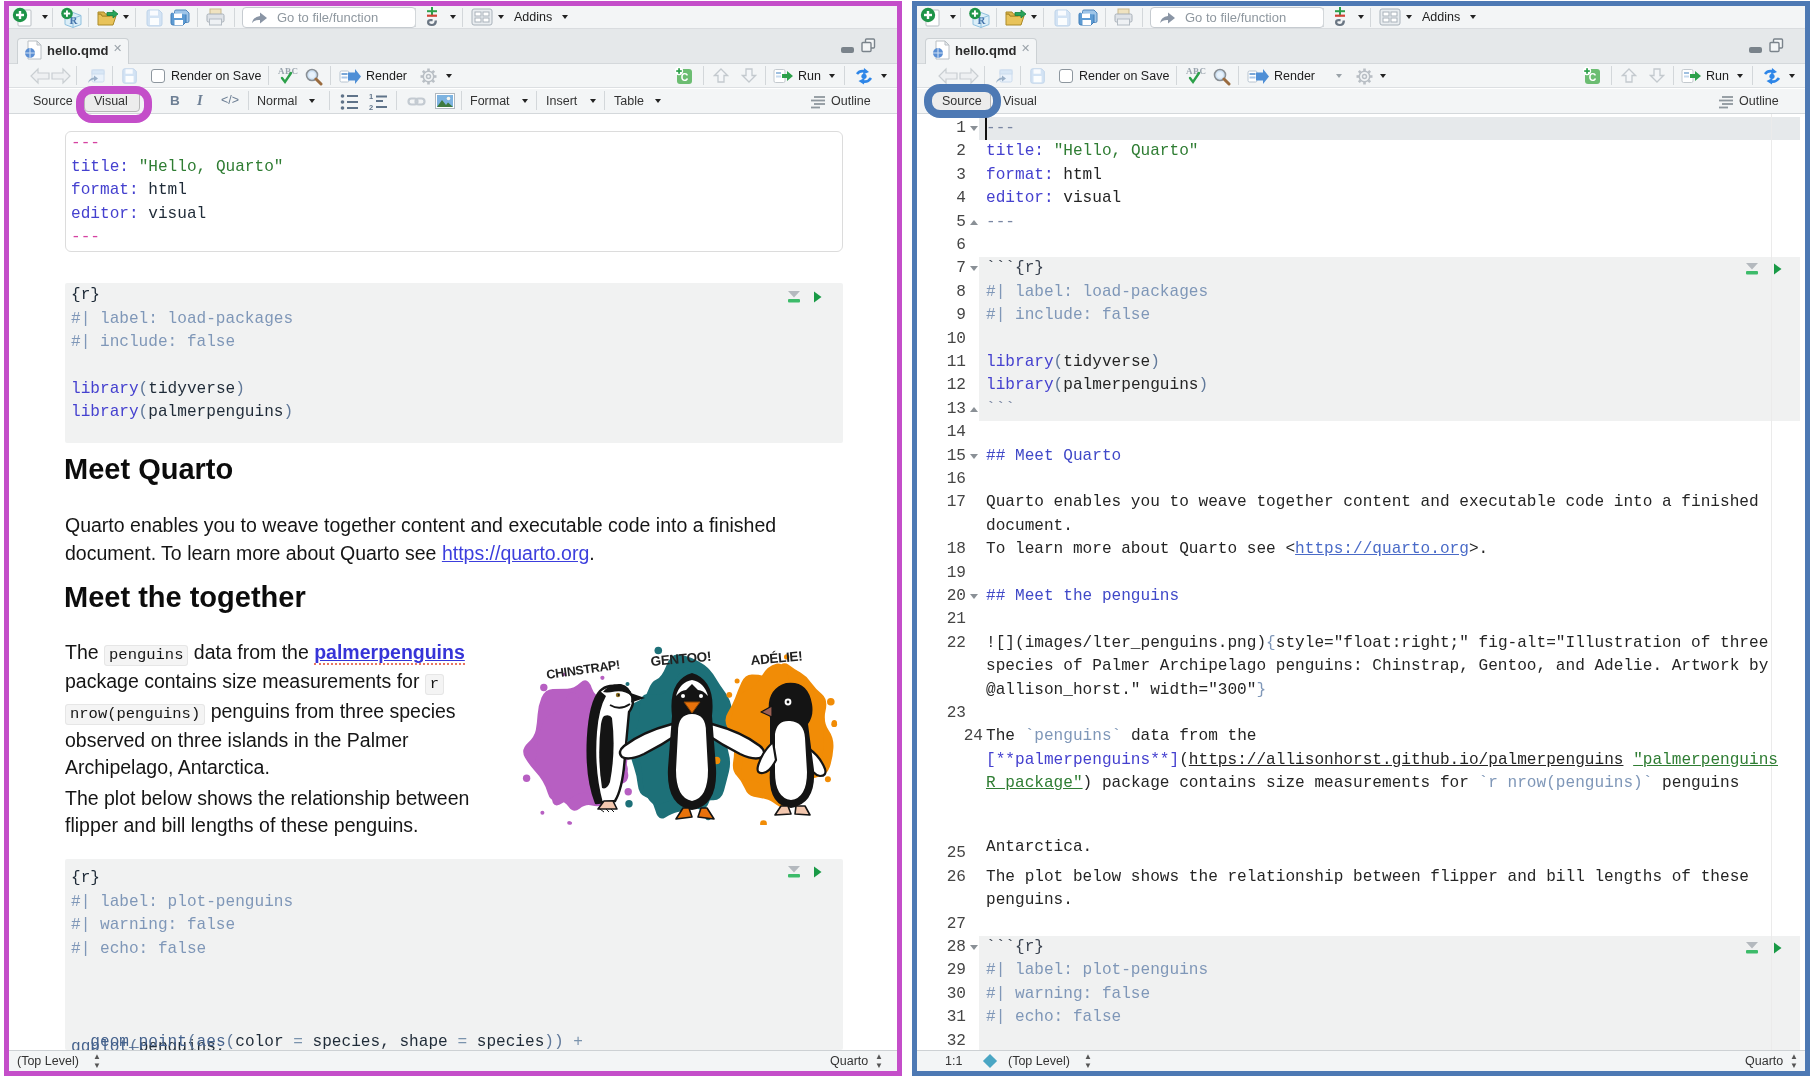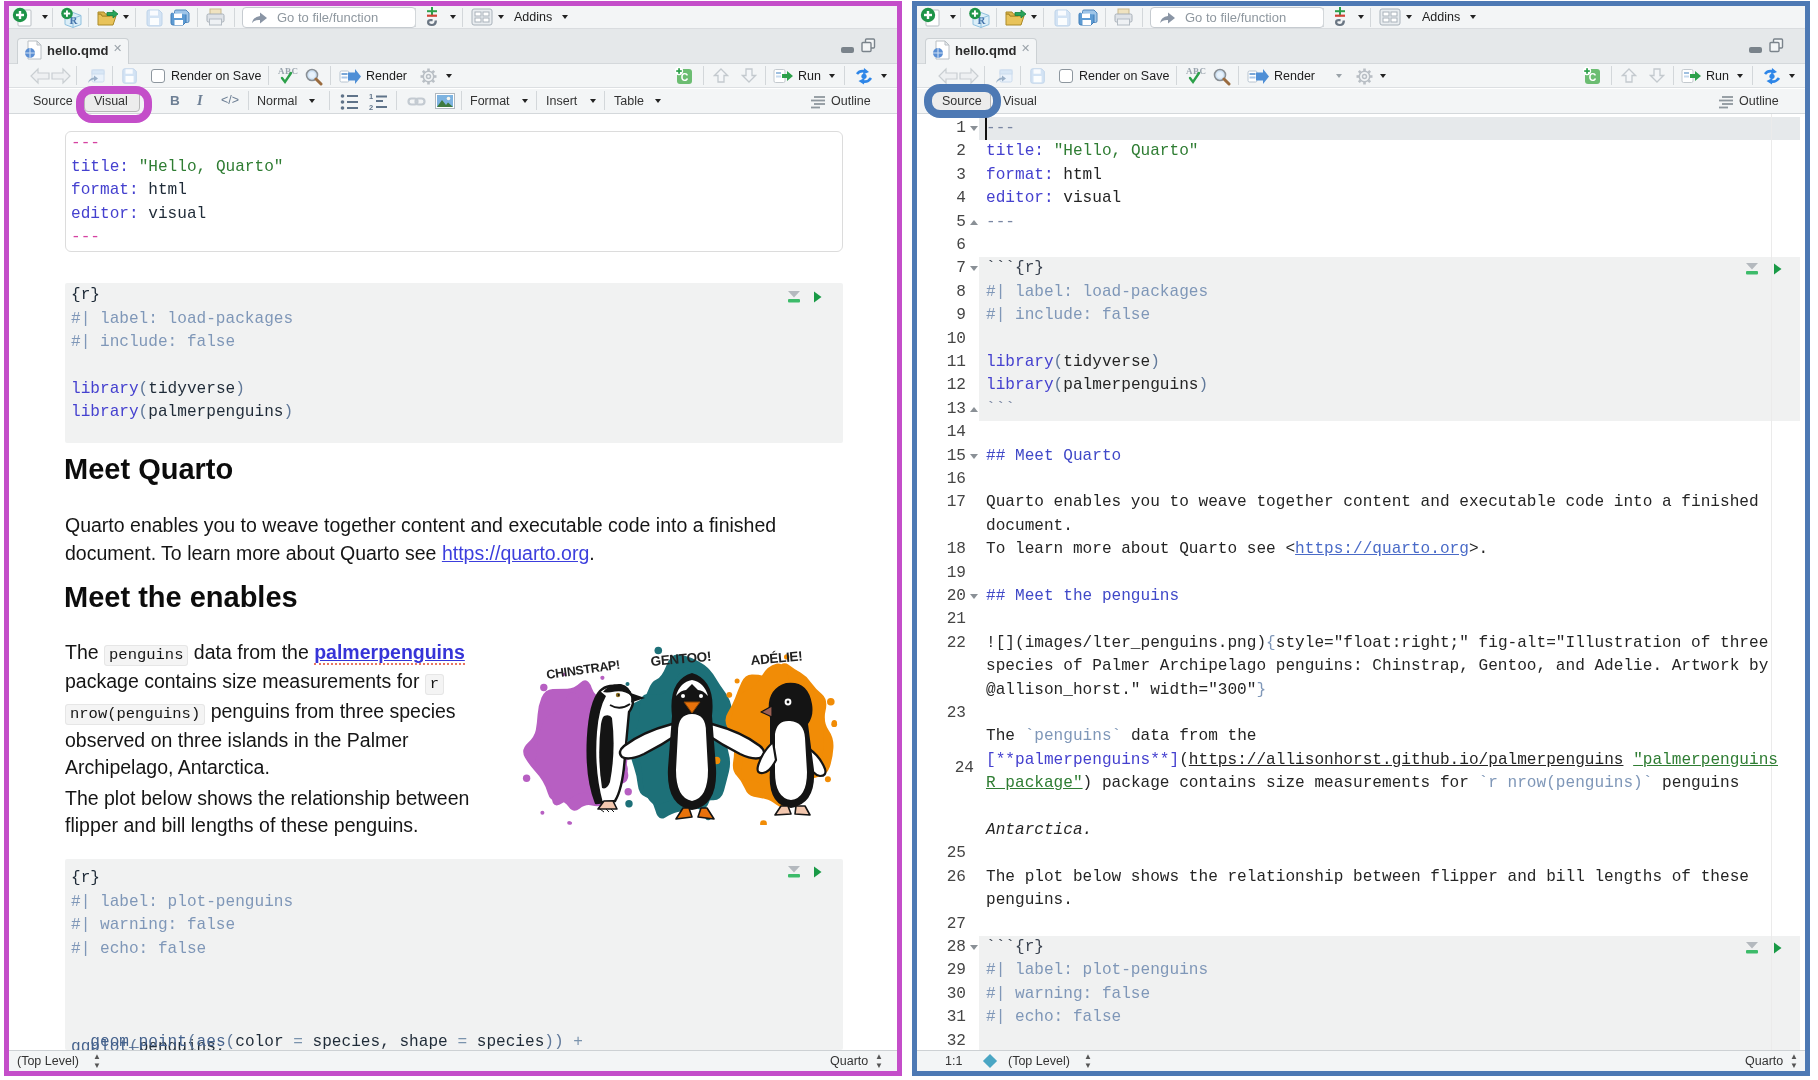--- a/index.html
+++ b/index.html
@@ -310,21 +310,21 @@
       <div class="vcode" style="position:absolute;left:62px;top:287.3px;"><span style="color:#4541cf;">library</span><span style="color:#61799a;">(</span>palmerpenguins<span style="color:#61799a;">)</span></div>
       <svg class="ico" style="left:778px;top:176px;" width="14" height="13" viewBox="0 0 14 13">
         <path d="M1 1 L13 1 L7 7.5 Z" fill="#b4b9be"></path>
         <rect x="1" y="9" width="12" height="3.6" rx="1" fill="#3dbb6a"></rect>
       </svg>
       <svg class="ico" style="left:804px;top:177px;" width="9" height="12" viewBox="0 0 9 12">
         <path d="M1 0.5 L8.5 6 L1 11.5 Z" fill="#199a46"></path>
       </svg>
       <h2 class="vh" style="left:55px;top:339px;">Meet Quarto</h2>
       <div class="vbody" style="position:absolute;left:56px;top:398.3px;width:727px;line-height:27.5px;">Quarto enables you to weave together content and executable code into a finished document. To learn more about Quarto see <a style="color:#3c3edd;text-decoration:underline;">https://quarto.org</a>.</div>
-      <h2 class="vh" style="left:55px;top:467px;">Meet the enables</h2>
+      <h2 class="vh" style="left:55px;top:467px;">Meet the together</h2>
       <div class="vbody" style="position:absolute;left:56px;top:524.7px;width:420px;line-height:26.6px;">The <span class="chip">penguins</span> data from the <a style="color:#3634d8;font-weight:bold;text-decoration:underline;border-bottom:2px dotted #e87462;">palmerpenguins</a> package contains size measurements for <span class="chip">r</span> <span class="chip">nrow(penguins)</span> penguins from three species observed on three islands in the Palmer Archipelago, Antarctica.</div>
       <div class="vbody" style="position:absolute;left:56px;top:671.4px;width:430px;line-height:26.6px;">The plot below shows the relationship between flipper and bill lengths of these penguins.</div>
       <svg class="ico" style="left:511px;top:506px;" width="320" height="205" viewBox="0 0 320 205">
         <path d="M108.1 136.7Q105.8 143.5 107.9 152.4Q109.9 161.2 102.1 163.7Q94.3 166.2 92.5 174.7Q90.8 183.2 84.5 185.1Q78.1 187.0 71.8 185.5Q65.5 183.9 59.5 188.8Q53.5 193.6 48.8 187.0Q44.0 180.4 37.1 180.9Q30.2 181.4 28.0 173.8Q25.8 166.2 22.5 160.9Q19.2 155.6 14.2 150.2Q9.3 144.9 4.9 137.5Q0.5 130.0 7.5 123.3Q14.6 116.7 15.8 109.9Q17.0 103.1 17.6 94.4Q18.2 85.8 21.5 77.6Q24.9 69.4 32.7 69.0Q40.5 68.7 47.1 68.7Q53.8 68.8 60.6 62.5Q67.5 56.3 71.8 67.9Q76.1 79.4 85.1 75.2Q94.1 71.0 95.7 80.8Q97.2 90.6 99.5 97.3Q101.7 103.9 103.5 110.3Q105.3 116.7 107.8 123.3Q110.4 130.0 108.1 136.7Z" fill="#b75fc2"></path>
         <path d="M105.1 141.7Q112.6 153.4 99.8 155.5Q86.9 157.7 85.9 170.1Q84.8 182.5 75.4 176.8Q65.9 171.1 59.6 173.6Q53.4 176.0 42.5 183.1Q31.6 190.3 31.5 174.8Q31.5 159.3 23.2 154.7Q14.9 150.1 15.7 140.0Q16.6 130.0 17.9 120.9Q19.3 111.9 22.7 103.5Q26.0 95.1 33.8 93.1Q41.6 91.0 46.2 78.8Q50.9 66.5 58.4 77.6Q65.9 88.7 72.4 89.3Q78.9 89.9 81.9 97.2Q84.9 104.4 90.6 109.1Q96.3 113.8 97.0 121.9Q97.7 130.0 105.1 141.7Z" fill="#b75fc2"></path>
         <circle cx="44.0" cy="54.4" r="1.6" fill="#b75fc2"></circle>
         <circle cx="120.5" cy="102.5" r="1.7" fill="#b75fc2"></circle>
         <circle cx="82.4" cy="57.8" r="2.1" fill="#b75fc2"></circle>
         <circle cx="120.1" cy="117.0" r="2.9" fill="#b75fc2"></circle>
         <circle cx="23.8" cy="67.5" r="3.7" fill="#b75fc2"></circle>
@@ -670,25 +670,25 @@
         <div class="snum" style="left:0;top:447.59999999999997px;">19</div>
         <div class="snum" style="left:0;top:471.0px;">20</div>
         <span style="position:absolute;left:53px;top:480.0px;width:0;height:0;border-left:4px solid transparent;border-right:4px solid transparent;border-top:5px solid #8a9096;"></span>
         <div class="srow" style="top:471.0px;"><span class="c-head">## Meet the penguins</span></div>
         <div class="snum" style="left:0;top:494.4px;">21</div>
         <div class="snum" style="left:0;top:517.8px;padding-left:28px;">22</div>
         <div class="srow" style="top:517.8px;">![](images/lter_penguins.png)<span class="c-cmt">{</span>style="float:right;" fig-alt="Illustration of three</div>
         <div class="srow" style="top:541.1999999999999px;">species of Palmer Archipelago penguins: Chinstrap, Gentoo, and Adelie. Artwork by</div>
         <div class="srow" style="top:564.5999999999999px;">@allison_horst." width="300"<span class="c-cmt">}</span></div>
         <div class="snum" style="left:0;top:588.0px;">23</div>
-        <div class="snum" style="left:8px;top:611.4px;margin-top:32px;">24</div>
+        <div class="snum" style="left:17px;top:611.4px;">24</div>
         <div class="srow" style="top:611.4px;">The <span class="c-cmt">`penguins`</span> data from the</div>
         <div class="srow" style="top:634.8px;"><span class="c-key">[**palmerpenguins**]</span>(<span class="c-ul">https://allisonhorst.github.io/palmerpenguins</span> <span class="c-str c-ul">"palmerpenguins</span></div>
         <div class="srow" style="top:658.1999999999999px;"><span class="c-str c-ul">R package"</span>) package contains size measurements for <span class="c-cmt">`r nrow(penguins)`</span> penguins</div>
-        <div class="srow" style="top:705.0px;font-style:italic;">Antarctica.</div>
+        <div class="srow" style="top:722px;">Antarctica.</div>
         <div class="snum" style="left:0;top:728.4px;">25</div>
         <div class="snum" style="left:0;top:751.8px;">26</div>
         <div class="srow" style="top:751.8px;">The plot below shows the relationship between flipper and bill lengths of these</div>
         <div class="srow" style="top:775.1999999999999px;">penguins.</div>
         <div class="snum" style="left:0;top:798.5999999999999px;">27</div>
         <div class="snum" style="left:0;top:822.0px;">28</div>
         <span style="position:absolute;left:53px;top:831.0px;width:0;height:0;border-left:4px solid transparent;border-right:4px solid transparent;border-top:5px solid #8a9096;"></span>
         <div class="srow" style="top:822.0px;"><span style="color:#3a4350;">```{r}</span></div>
         <div class="snum" style="left:0;top:845.4px;">29</div>
         <div class="srow" style="top:845.4px;"><span class="c-cmt">#| label: plot-penguins</span></div>

